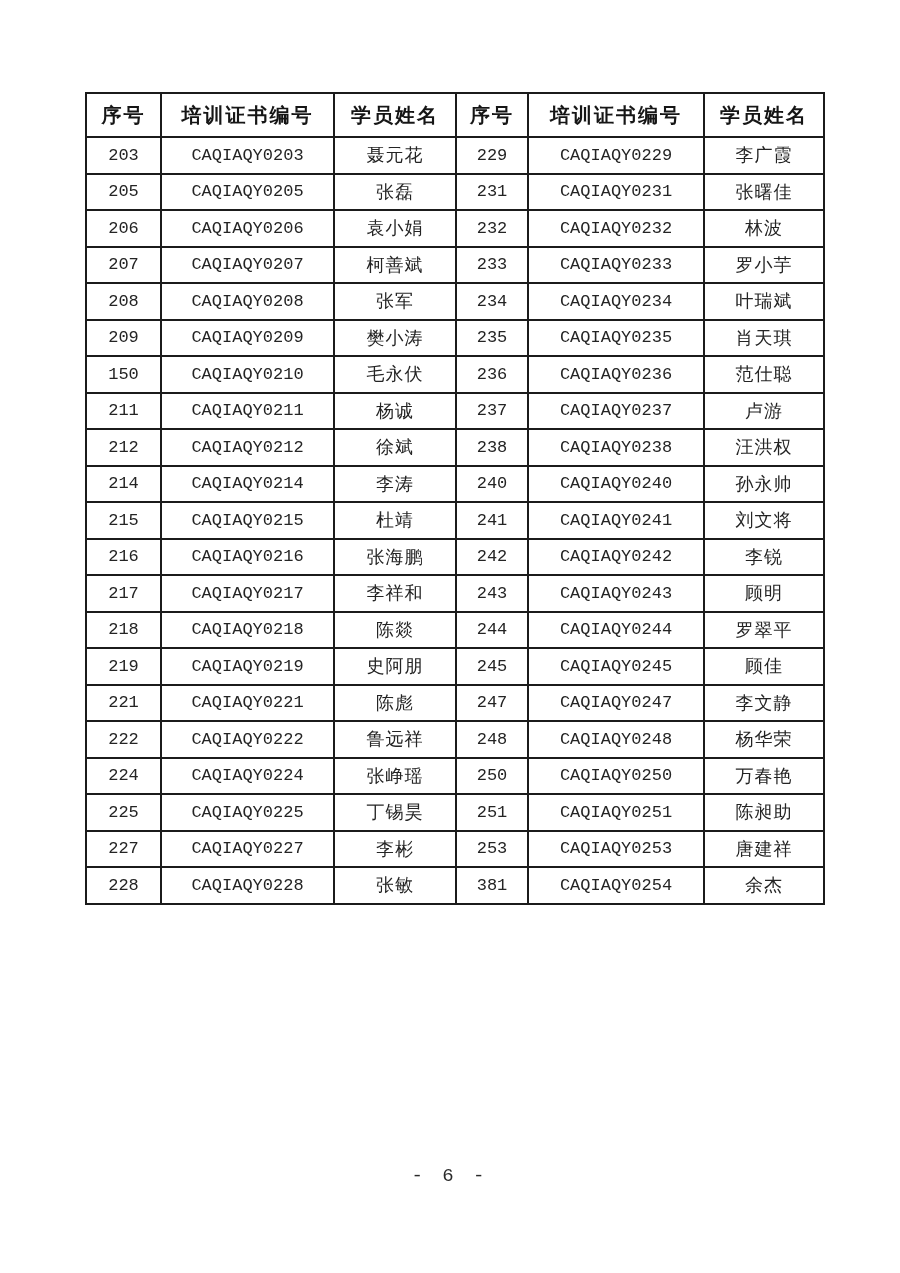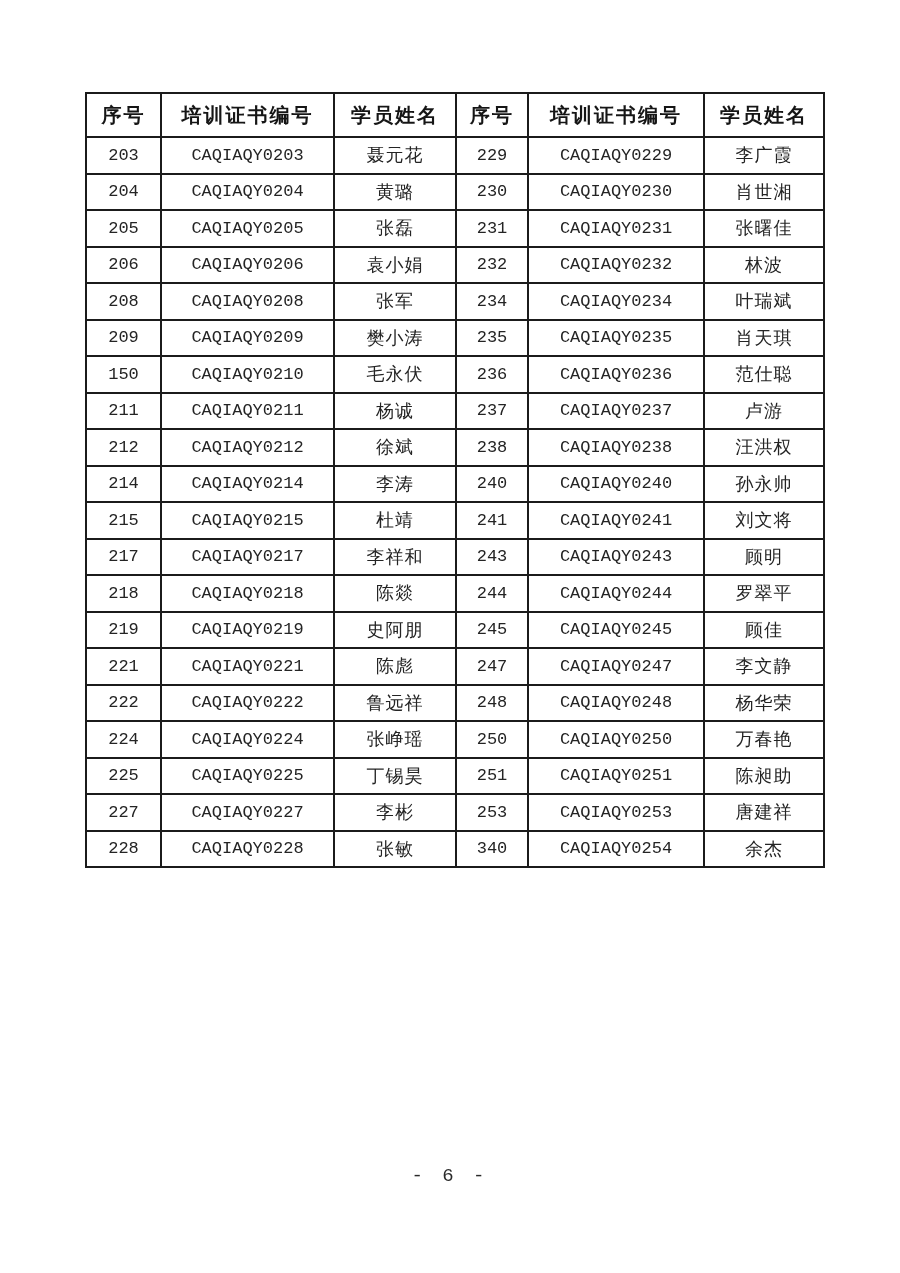--- a/index.html
+++ b/index.html
@@ -101,44 +101,44 @@
     <tbody id="table-body">
         <tr>
           <td class="cell-no">203</td>
           <td class="cell-cert">CAQIAQY0203</td>
           <td class="cell-name">聂元花</td>
           <td class="cell-no">229</td>
           <td class="cell-cert">CAQIAQY0229</td>
           <td class="cell-name">李广霞</td>
         </tr>
         <tr>
-          <td class="cell-no">204</td>
-          <td class="cell-cert">CAQIAQY0204</td>
-          <td class="cell-name">黄璐</td>
-          <td class="cell-no">230</td>
-          <td class="cell-cert">CAQIAQY0230</td>
-          <td class="cell-name">肖世湘</td>
-        </tr>
-        <tr>
           <td class="cell-no">205</td>
           <td class="cell-cert">CAQIAQY0205</td>
           <td class="cell-name">张磊</td>
           <td class="cell-no">231</td>
           <td class="cell-cert">CAQIAQY0231</td>
           <td class="cell-name">张曙佳</td>
         </tr>
         <tr>
           <td class="cell-no">206</td>
           <td class="cell-cert">CAQIAQY0206</td>
           <td class="cell-name">袁小娟</td>
           <td class="cell-no">232</td>
           <td class="cell-cert">CAQIAQY0232</td>
           <td class="cell-name">林波</td>
         </tr>
         <tr>
+          <td class="cell-no">207</td>
+          <td class="cell-cert">CAQIAQY0207</td>
+          <td class="cell-name">柯善斌</td>
+          <td class="cell-no">233</td>
+          <td class="cell-cert">CAQIAQY0233</td>
+          <td class="cell-name">罗小芋</td>
+        </tr>
+        <tr>
           <td class="cell-no">208</td>
           <td class="cell-cert">CAQIAQY0208</td>
           <td class="cell-name">张军</td>
           <td class="cell-no">234</td>
           <td class="cell-cert">CAQIAQY0234</td>
           <td class="cell-name">叶瑞斌</td>
         </tr>
         <tr>
           <td class="cell-no">209</td>
           <td class="cell-cert">CAQIAQY0209</td>
@@ -181,20 +181,28 @@
         </tr>
         <tr>
           <td class="cell-no">215</td>
           <td class="cell-cert">CAQIAQY0215</td>
           <td class="cell-name">杜靖</td>
           <td class="cell-no">241</td>
           <td class="cell-cert">CAQIAQY0241</td>
           <td class="cell-name">刘文将</td>
         </tr>
         <tr>
+          <td class="cell-no">216</td>
+          <td class="cell-cert">CAQIAQY0216</td>
+          <td class="cell-name">张海鹏</td>
+          <td class="cell-no">242</td>
+          <td class="cell-cert">CAQIAQY0242</td>
+          <td class="cell-name">李锐</td>
+        </tr>
+        <tr>
           <td class="cell-no">217</td>
           <td class="cell-cert">CAQIAQY0217</td>
           <td class="cell-name">李祥和</td>
           <td class="cell-no">243</td>
           <td class="cell-cert">CAQIAQY0243</td>
           <td class="cell-name">顾明</td>
         </tr>
         <tr>
           <td class="cell-no">218</td>
           <td class="cell-cert">CAQIAQY0218</td>
@@ -248,21 +256,21 @@
           <td class="cell-cert">CAQIAQY0227</td>
           <td class="cell-name">李彬</td>
           <td class="cell-no">253</td>
           <td class="cell-cert">CAQIAQY0253</td>
           <td class="cell-name">唐建祥</td>
         </tr>
         <tr>
           <td class="cell-no">228</td>
           <td class="cell-cert">CAQIAQY0228</td>
           <td class="cell-name">张敏</td>
-          <td class="cell-no">340</td>
+          <td class="cell-no">381</td>
           <td class="cell-cert">CAQIAQY0254</td>
           <td class="cell-name">余杰</td>
         </tr>
       </tbody>
   </table>
 
   <div class="page-footer">- 6 -</div>
 
 </div>
 

